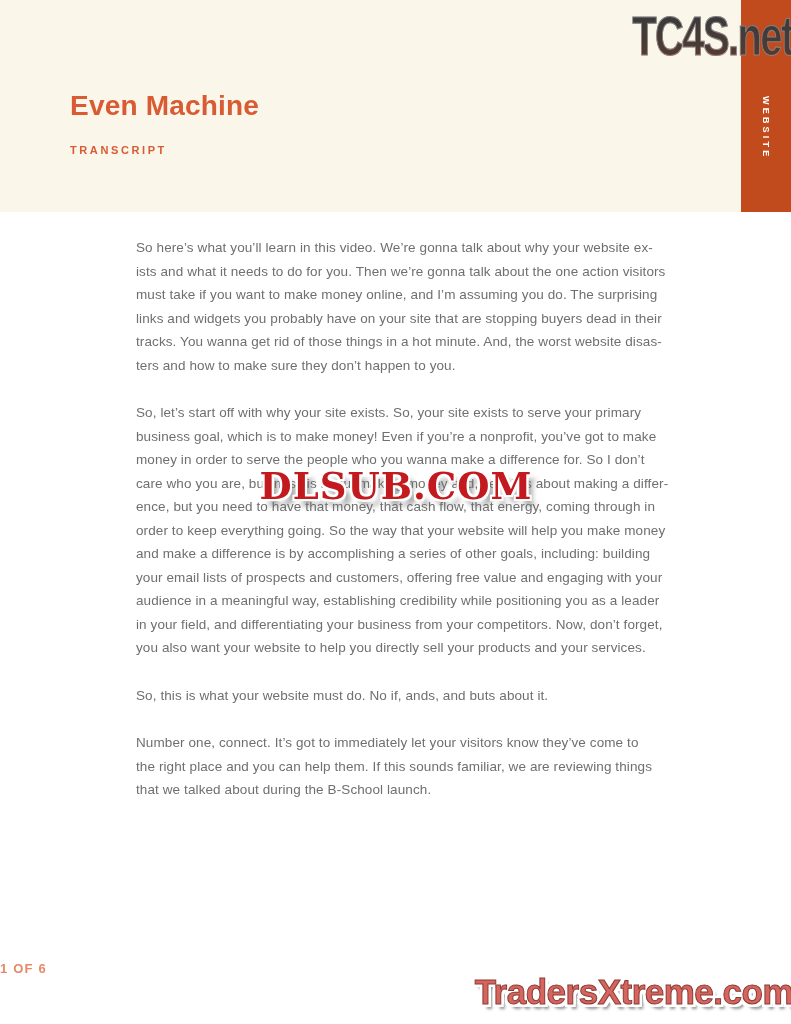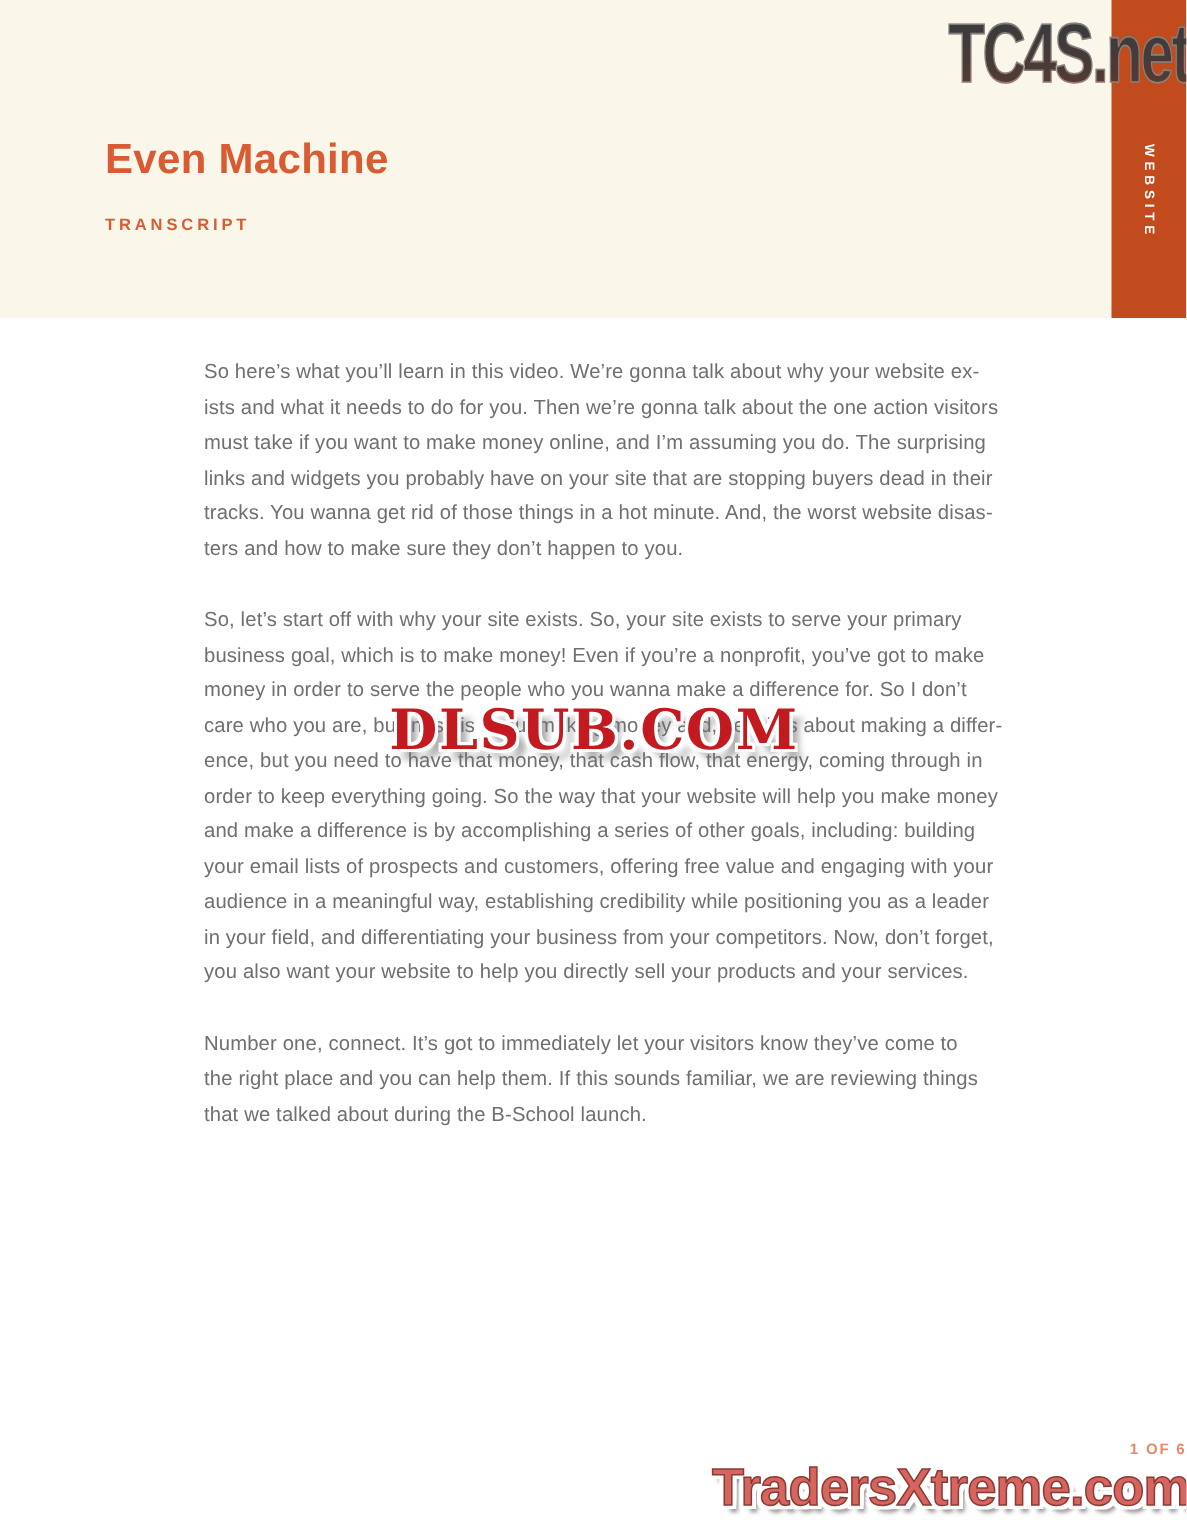--- a/index.html
+++ b/index.html
@@ -80,26 +80,25 @@
     margin-bottom: 24px;
     margin-left: 24px;
   }
 
   
   .page-number {
     position: absolute;
     top: 961px;
     left: 0;
     width: 791px;
-    text-align: right;
-    font-size: 10px;
+    text-align: left;
+    font-size: 13px;
     font-weight: bold;
     letter-spacing: 1.2px;
     color: var(--footer-text, #E48A6A);
-    padding-left: 12px;
   }
   .copyright {
     position: absolute;
     top: 989px;
     left: 0;
     width: 791px;
     text-align: center;
     font-size: 8px;
     font-weight: bold;
     letter-spacing: 1.4px;
@@ -185,20 +184,21 @@
 business goal, which is to make money! Even if you’re a nonprofit, you’ve got to make
 money in order to serve the people who you wanna make a difference for. So I don’t
 care who you are, business is about making money and, yes, it is about making a differ-
 ence, but you need to have that money, that cash flow, that energy, coming through in
 order to keep everything going. So the way that your website will help you make money
 and make a difference is by accomplishing a series of other goals, including: building
 your email lists of prospects and customers, offering free value and engaging with your
 audience in a meaningful way, establishing credibility while positioning you as a leader
 in your field, and differentiating your business from your competitors. Now, don’t forget,
 you also want your website to help you directly sell your products and your services.</div>
+      <div class="para">So, this is what your website must do. No if, ands, and buts about it.</div>
       <div class="para">Number one, connect. It’s got to immediately let your visitors know they’ve come to
 the right place and you can help them. If this sounds familiar, we are reviewing things
 that we talked about during the B-School launch.</div>
     </div>
 
   <div class="page-number">1 OF 6</div>
 
   <div class="wm wm-top">TC4S.net</div>
   <div class="wm wm-center">DLSUB.COM</div>
   <div class="wm wm-bottom">TradersXtreme.com</div>

